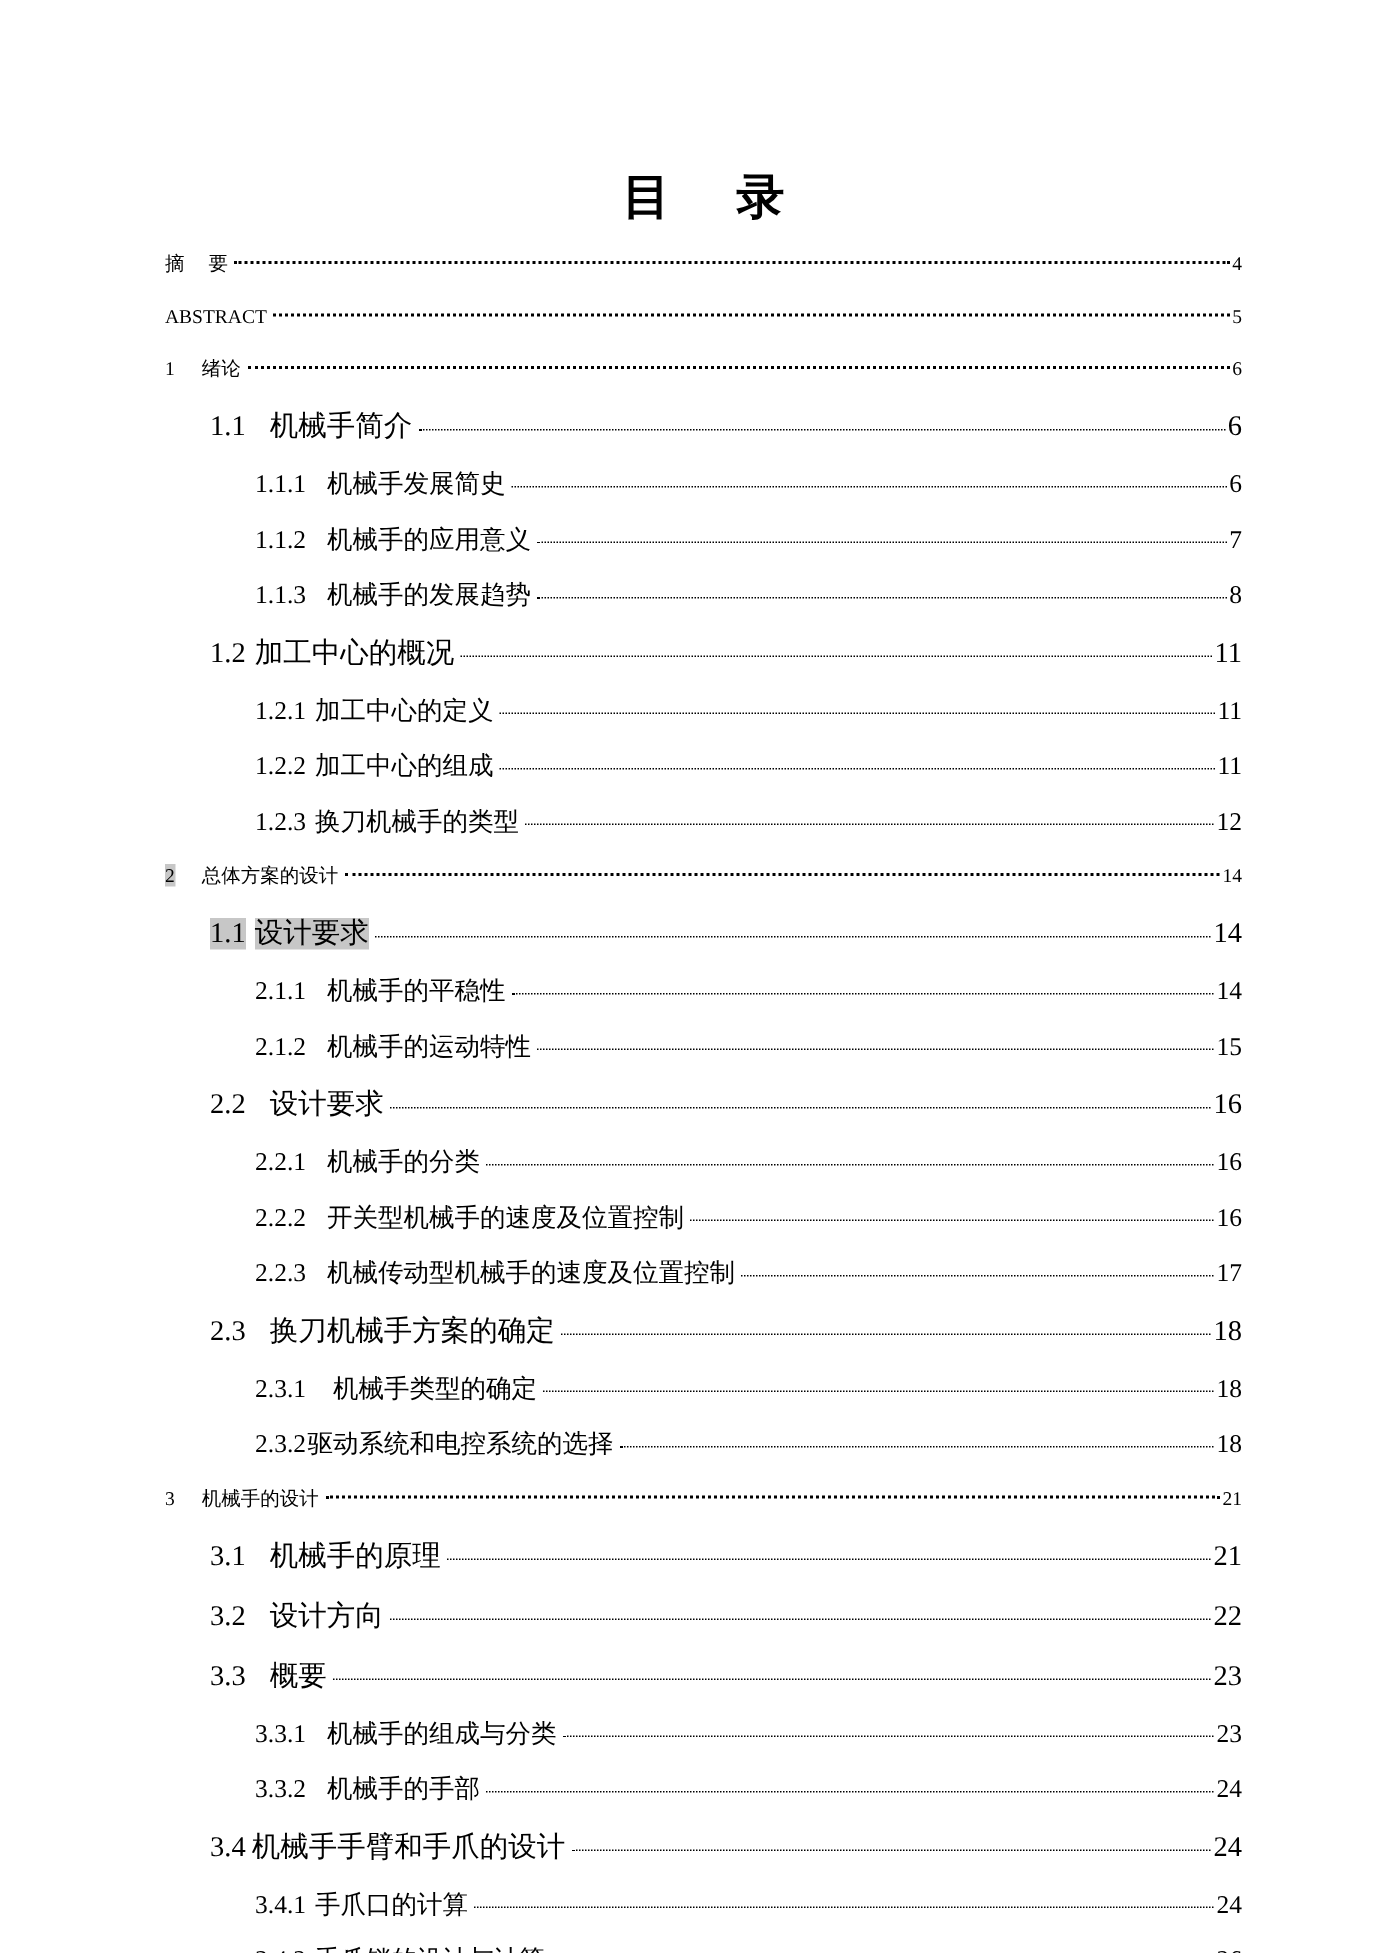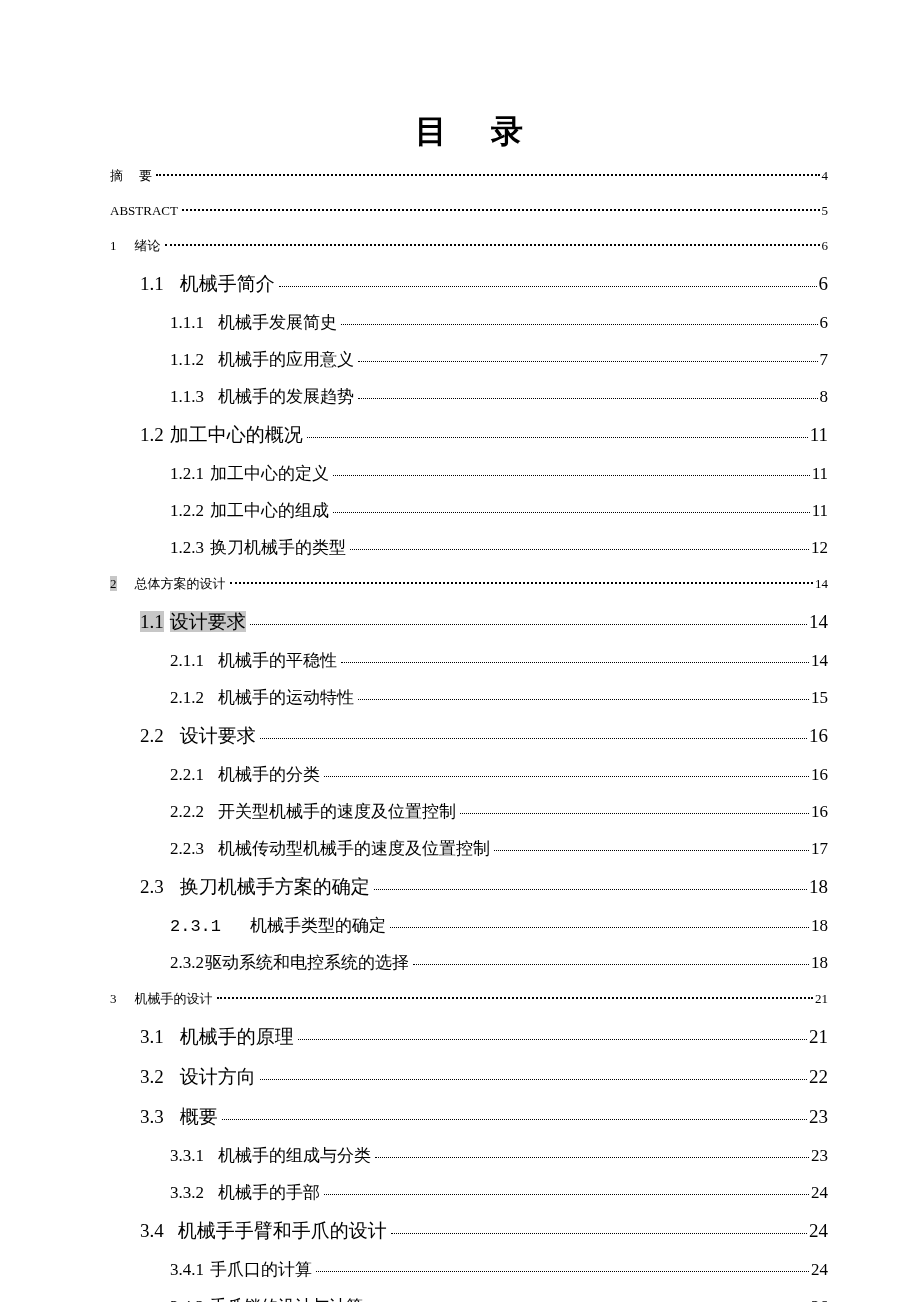--- a/index.html
+++ b/index.html
@@ -167,21 +167,21 @@
       <span class="toc-label"><span class="num" style="margin-right: 14px;">2.2.3</span><span>机械传动型机械手的速度及位置控制</span></span>
       <span class="toc-leader"></span>
       <span class="toc-page">17</span>
     </div>
     <div class="toc-row l1">
       <span class="toc-label"><span class="num" style="margin-right: 16px;">2.3</span><span>换刀机械手方案的确定</span></span>
       <span class="toc-leader"></span>
       <span class="toc-page">18</span>
     </div>
     <div class="toc-row l2">
-      <span class="toc-label"><span class="num" style="margin-right: 29px; font-family: Liberation Mono, monospace;">2.3.1</span><span>机械手类型的确定</span></span>
+      <span class="toc-label"><span class="num" style="margin-right: 18px;">2.3.1</span><span>机械手类型的确定</span></span>
       <span class="toc-leader"></span>
       <span class="toc-page">18</span>
     </div>
     <div class="toc-row l2">
       <span class="toc-label"><span class="num" style="margin-right: 1px;">2.3.2</span><span>驱动系统和电控系统的选择</span></span>
       <span class="toc-leader"></span>
       <span class="toc-page">18</span>
     </div>
     <div class="toc-row l0">
       <span class="toc-label"><span class="num" style="margin-right: 18px;">3</span><span>机械手的设计</span></span>
@@ -207,21 +207,21 @@
       <span class="toc-label"><span class="num" style="margin-right: 14px;">3.3.1</span><span>机械手的组成与分类</span></span>
       <span class="toc-leader"></span>
       <span class="toc-page">23</span>
     </div>
     <div class="toc-row l2">
       <span class="toc-label"><span class="num" style="margin-right: 14px;">3.3.2</span><span>机械手的手部</span></span>
       <span class="toc-leader"></span>
       <span class="toc-page">24</span>
     </div>
     <div class="toc-row l1">
-      <span class="toc-label"><span class="num" style="margin-right: 14px; text-align: center;">3.4</span><span>机械手手臂和手爪的设计</span></span>
+      <span class="toc-label"><span class="num" style="margin-right: 4px; text-align: center;">3.4</span><span>机械手手臂和手爪的设计</span></span>
       <span class="toc-leader"></span>
       <span class="toc-page">24</span>
     </div>
     <div class="toc-row l2">
       <span class="toc-label"><span class="num" style="margin-right: 6px;">3.4.1</span><span>手爪口的计算</span></span>
       <span class="toc-leader"></span>
       <span class="toc-page">24</span>
     </div>
     <div class="toc-row l2">
       <span class="toc-label"><span class="num" style="margin-right: 6px;">3.4.2</span><span>手爪锁的设计与计算</span></span>

